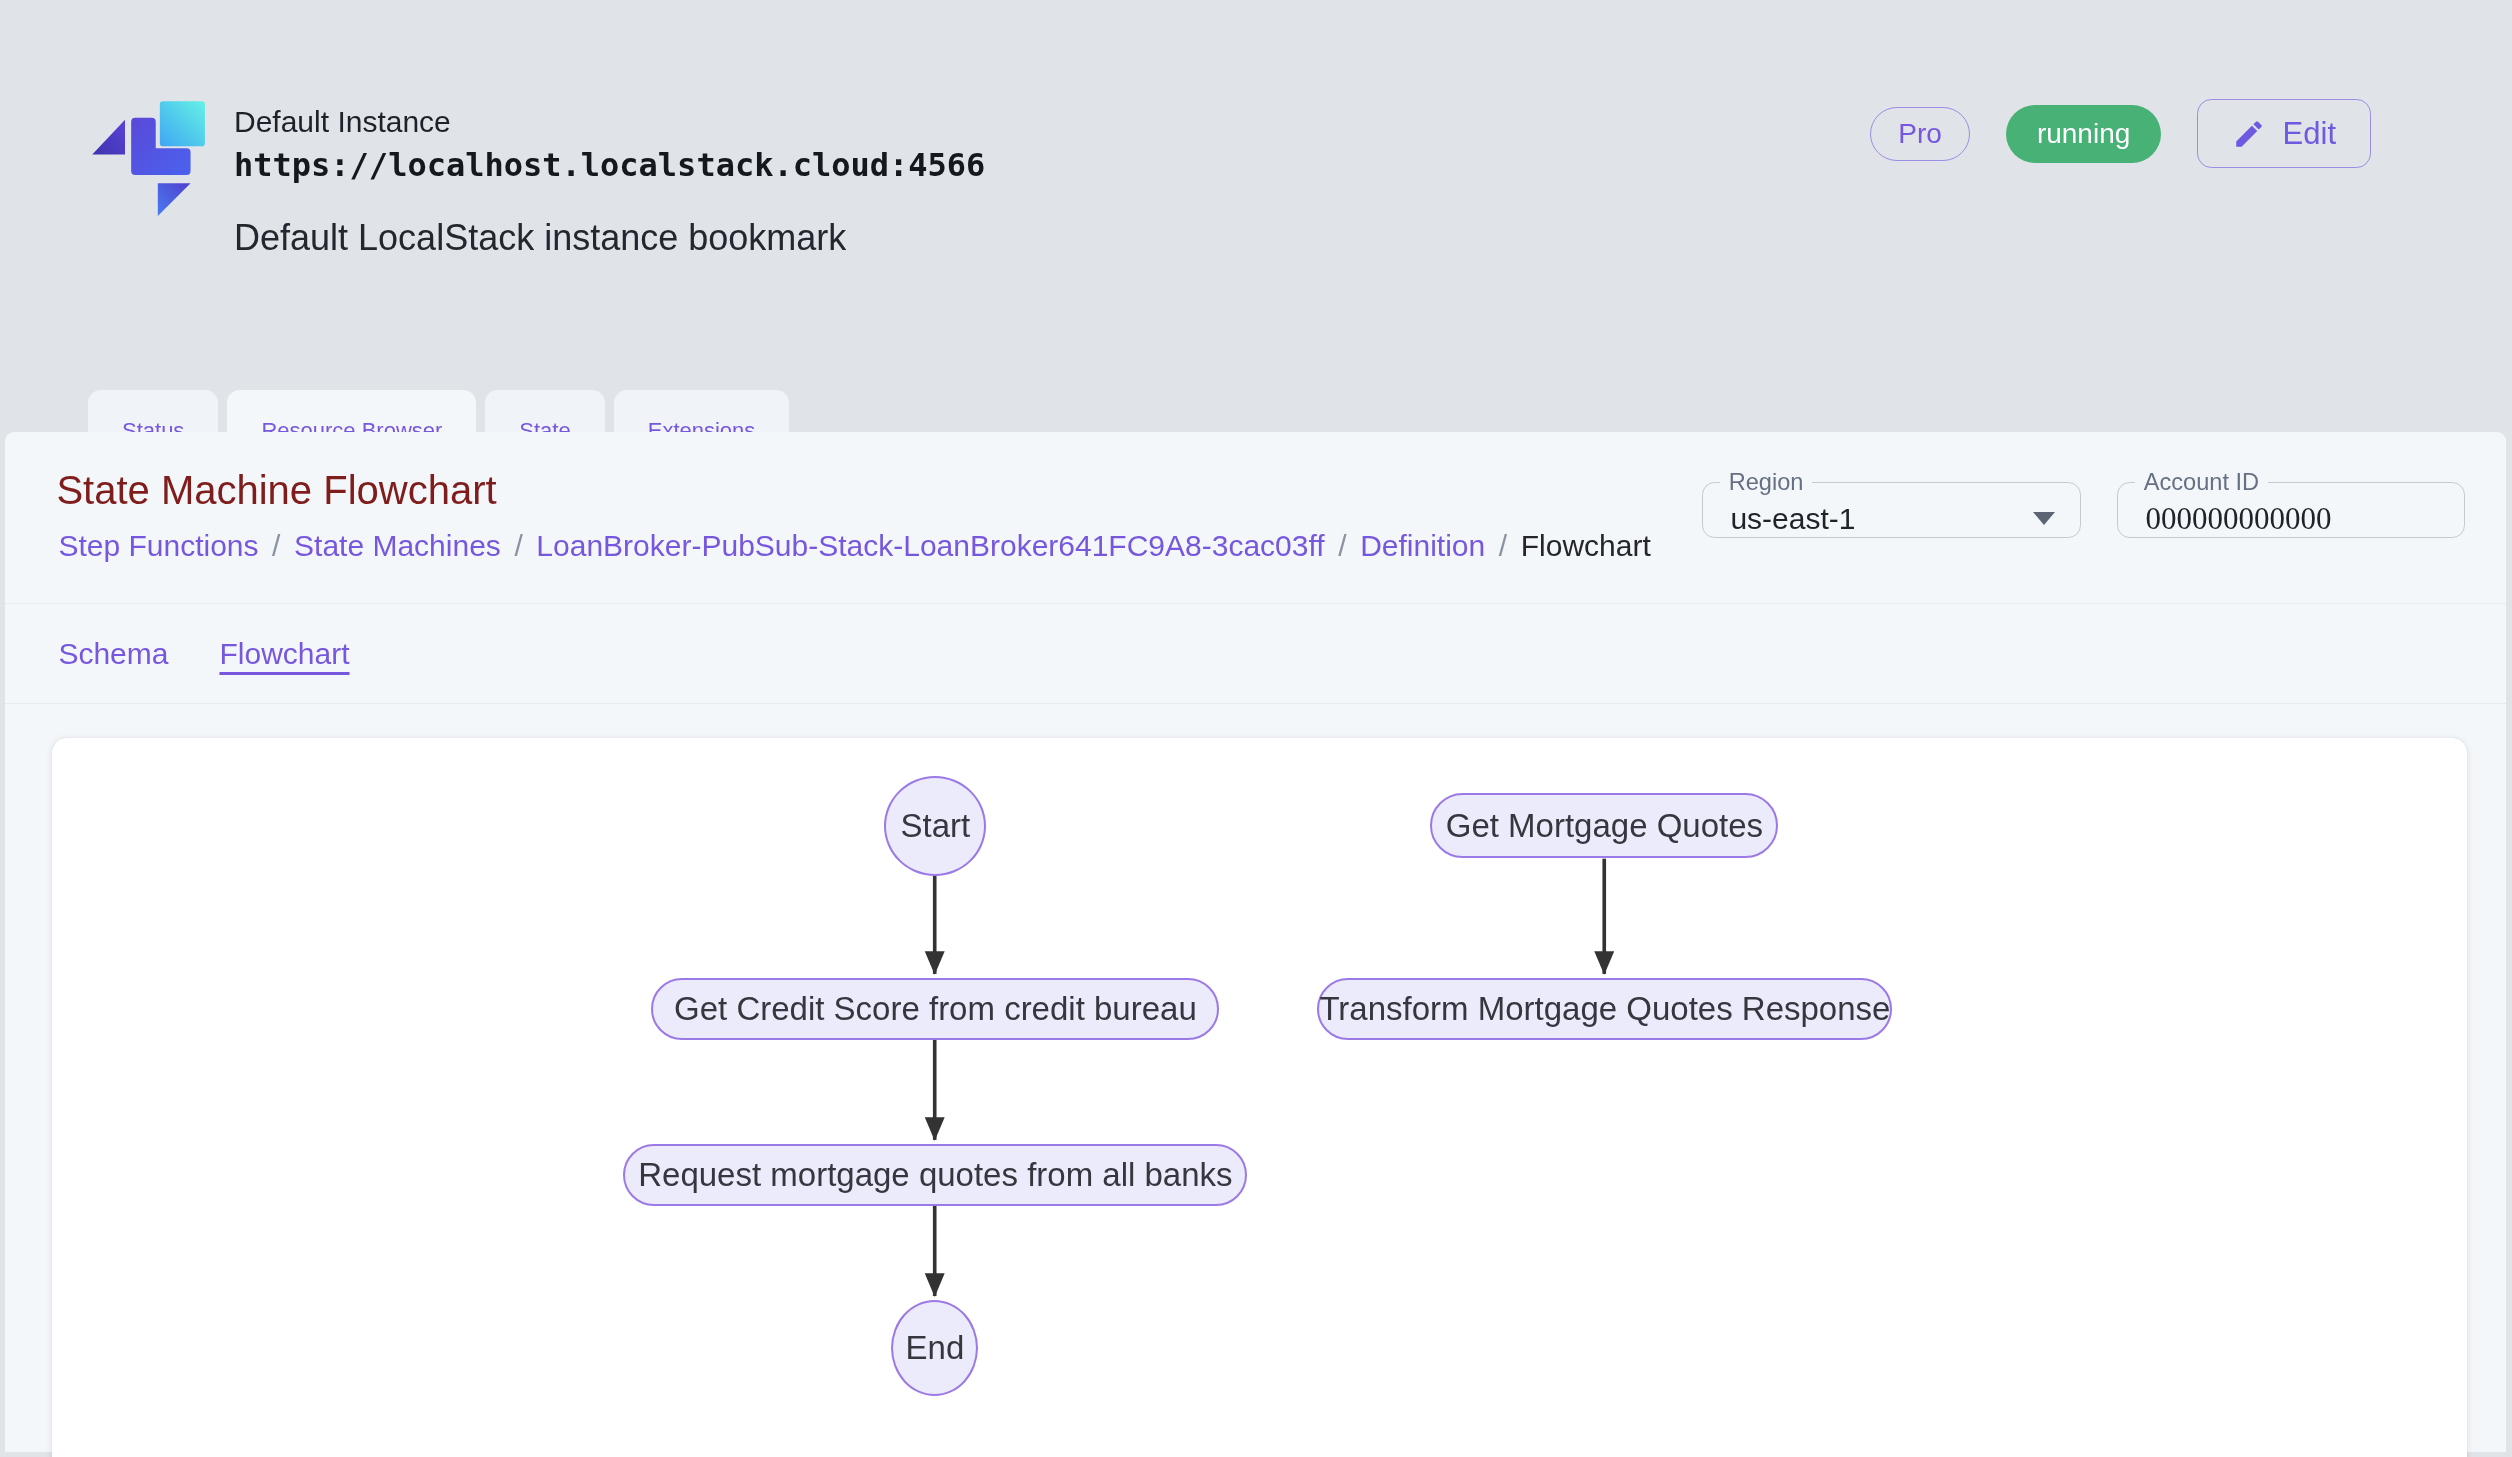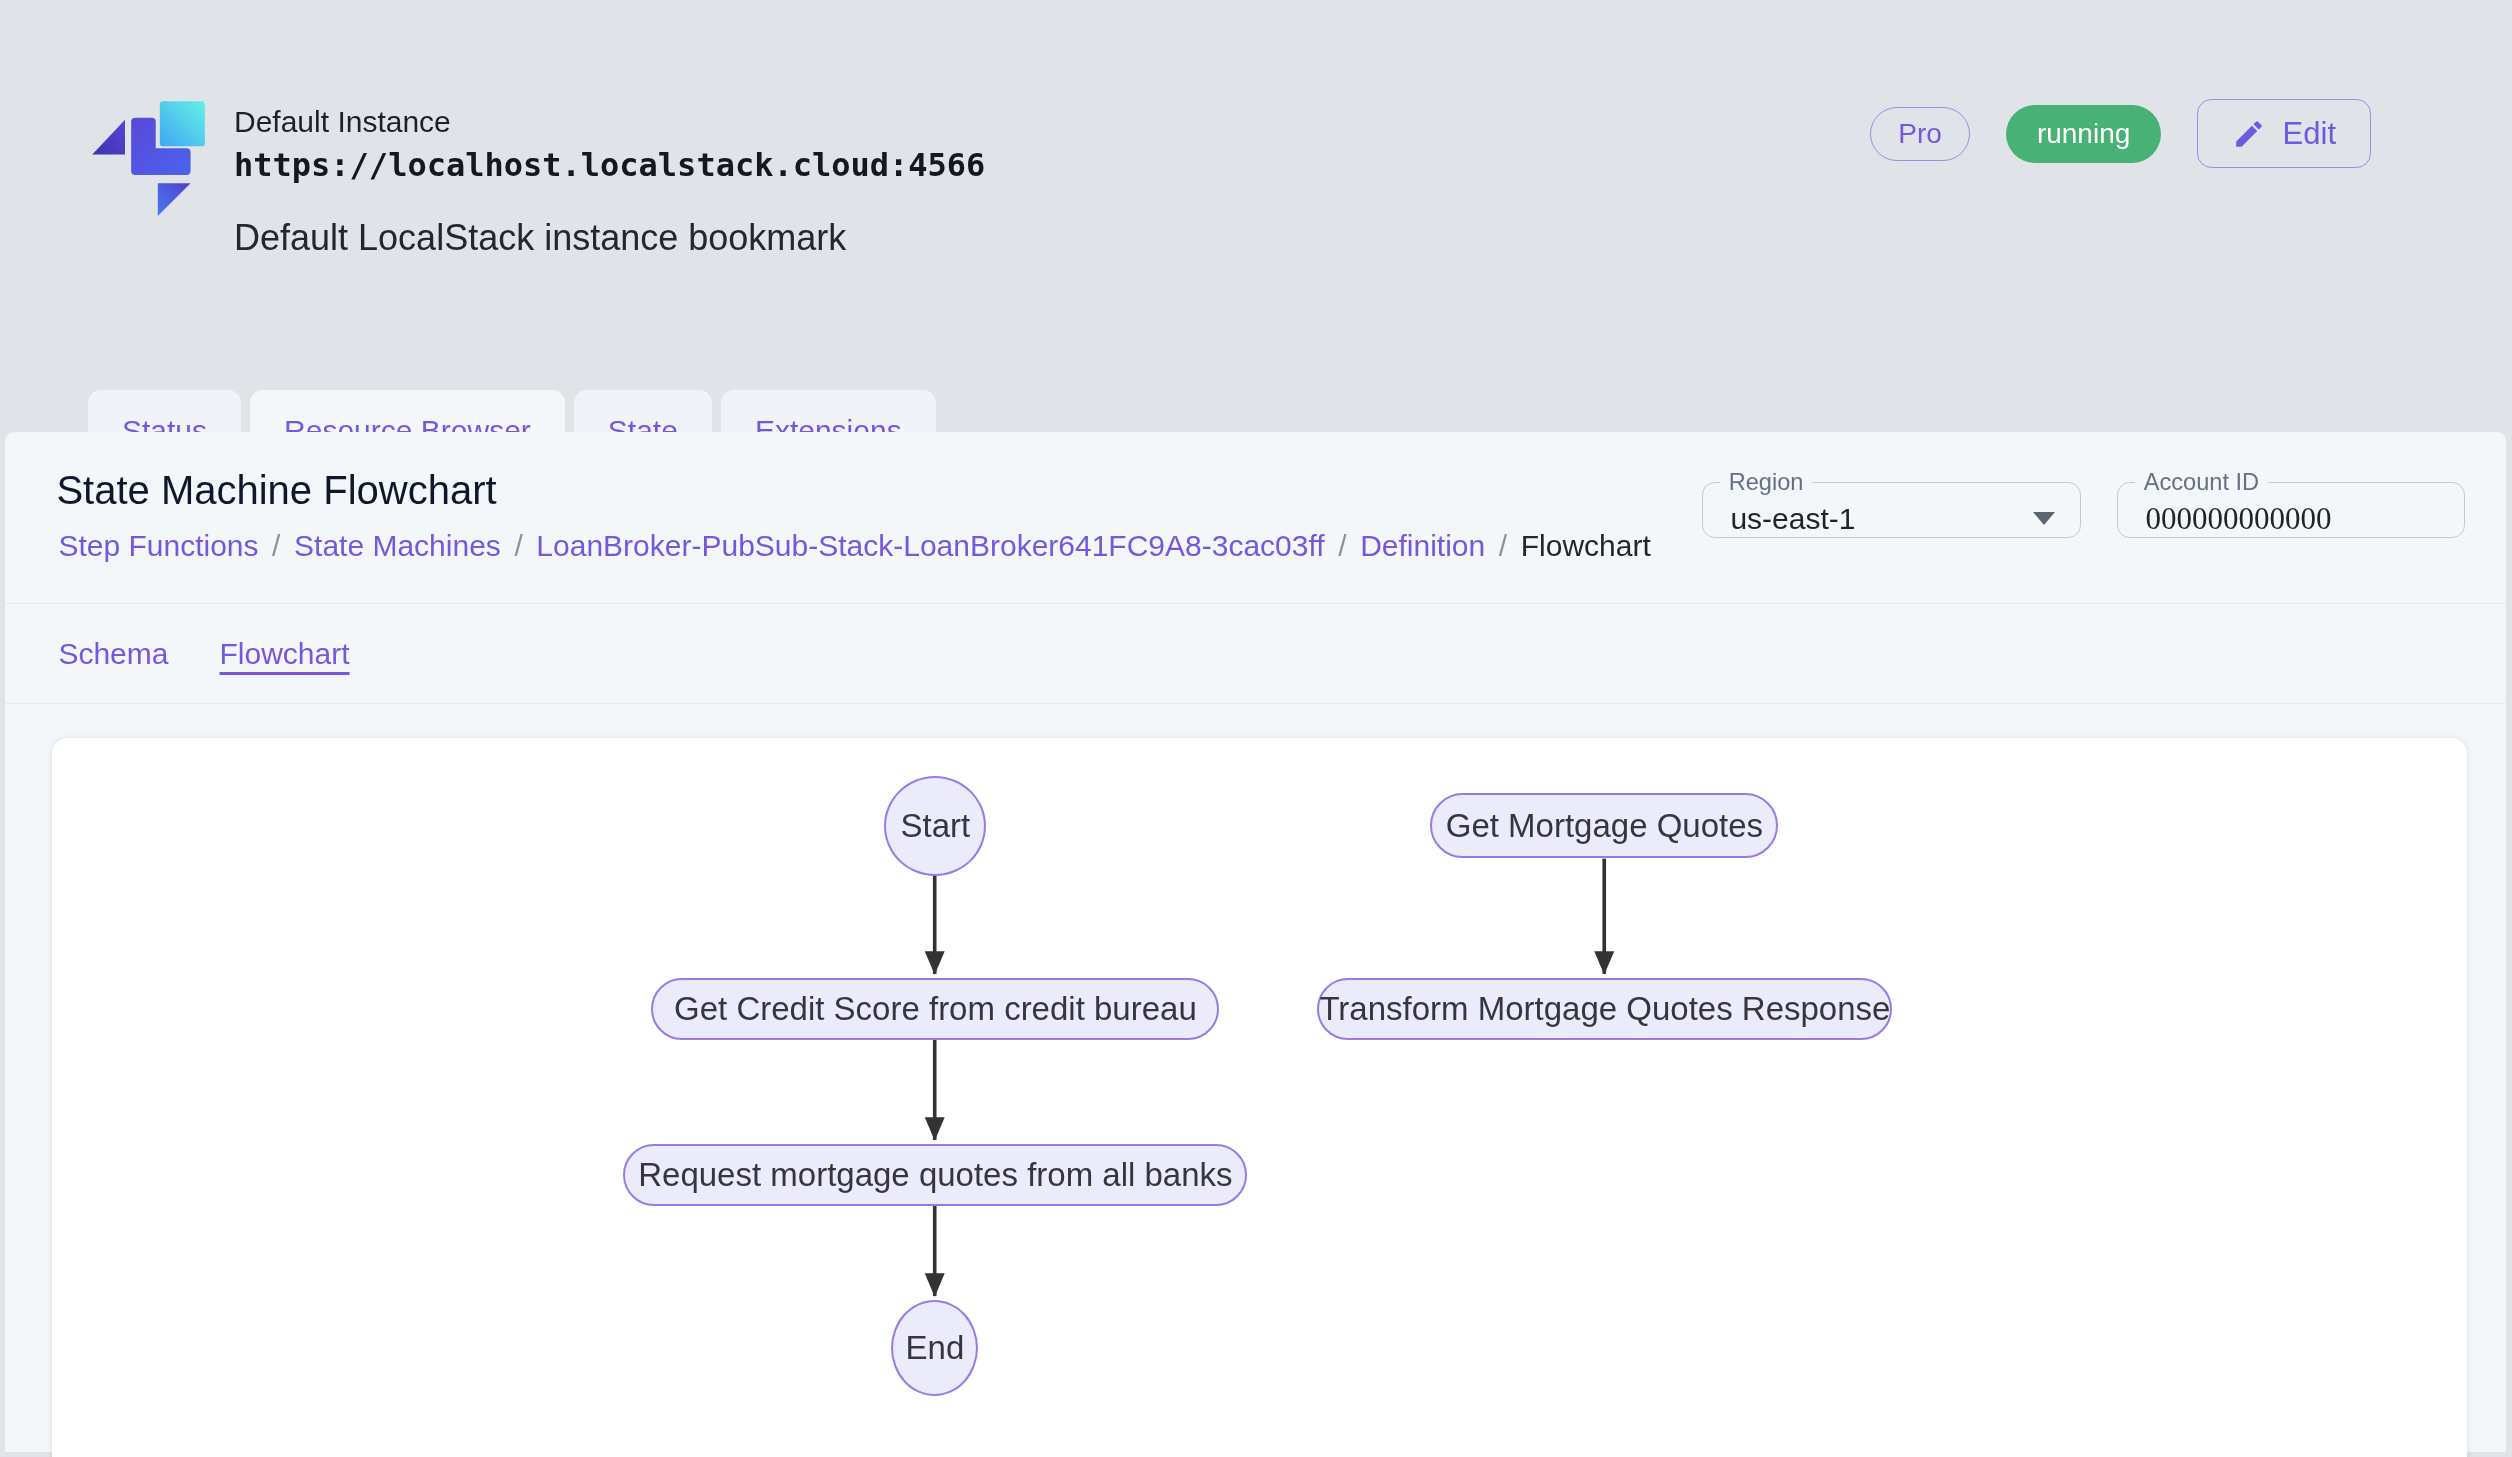--- a/index.html
+++ b/index.html
@@ -33,32 +33,32 @@
     height:69px; padding:0 34px; display:flex; align-items:center; gap:16.3px;
     border:1.8px solid #9c8ce8; border-radius:14.5px; background:transparent;
     color:#6d5ae0; font-size:31px; font-family:"Liberation Sans", sans-serif; cursor:pointer;
   }
 
   
   .tabs { position:absolute; left:88px; top:350px; display:flex; gap:9px; align-items:flex-end; }
   .tab {
     height:82px; padding:0 34px; display:flex; align-items:center; justify-content:center;
     background:#f0f3f7; border-radius:12.7px 12.7px 0 0;
-    color:#7657dd; font-size:30px; cursor:pointer; white-space:nowrap;
+    color:#7657dd; font-size:22px; cursor:pointer; white-space:nowrap;
   }
   .tab.active { background:#f4f7fa;margin-top:40px; }
   .tab.active .tab-label { text-decoration:underline; text-decoration-thickness:2.7px; text-underline-offset:8.2px; }
 
   
   .panel {
     position:absolute; left:5.4px; top:432px; width:2501px; height:1020px;
     background:#f4f7fa; border-radius:9px 9px 0 0;
   }
   .panel-head { position:relative; height:172px; border-bottom:1.8px solid #e7eaee; }
-  .page-title { position:absolute; left:51px; top:36px; font-size:40px; font-weight:400; color:#0f172a; }
+  .page-title { position:absolute; left:51px; top:36px; font-size:40px; font-weight:400; color:#7f1d1d; }
   .breadcrumb { position:absolute; left:53px; top:97px; display:flex; gap:13.6px; font-size:30px; align-items:center; white-space:nowrap; }
   .crumb-link { color:#7657dd; cursor:pointer; }
   .crumb-sep { color:#8a93a0; }
   .crumb-current { color:#24262b; }
 
   .head-right { position:absolute; right:41px; top:50px; display:flex; gap:36px; }
   .field { position:relative; height:56px; border:1.8px solid #c4cad2; border-radius:12.7px; background:transparent; }
   .field-label {
     position:absolute; top:-14.5px; left:16.3px; padding:0 9px; background:#f4f7fa;
     font-size:23.6px; color:#667083; line-height:27px;

